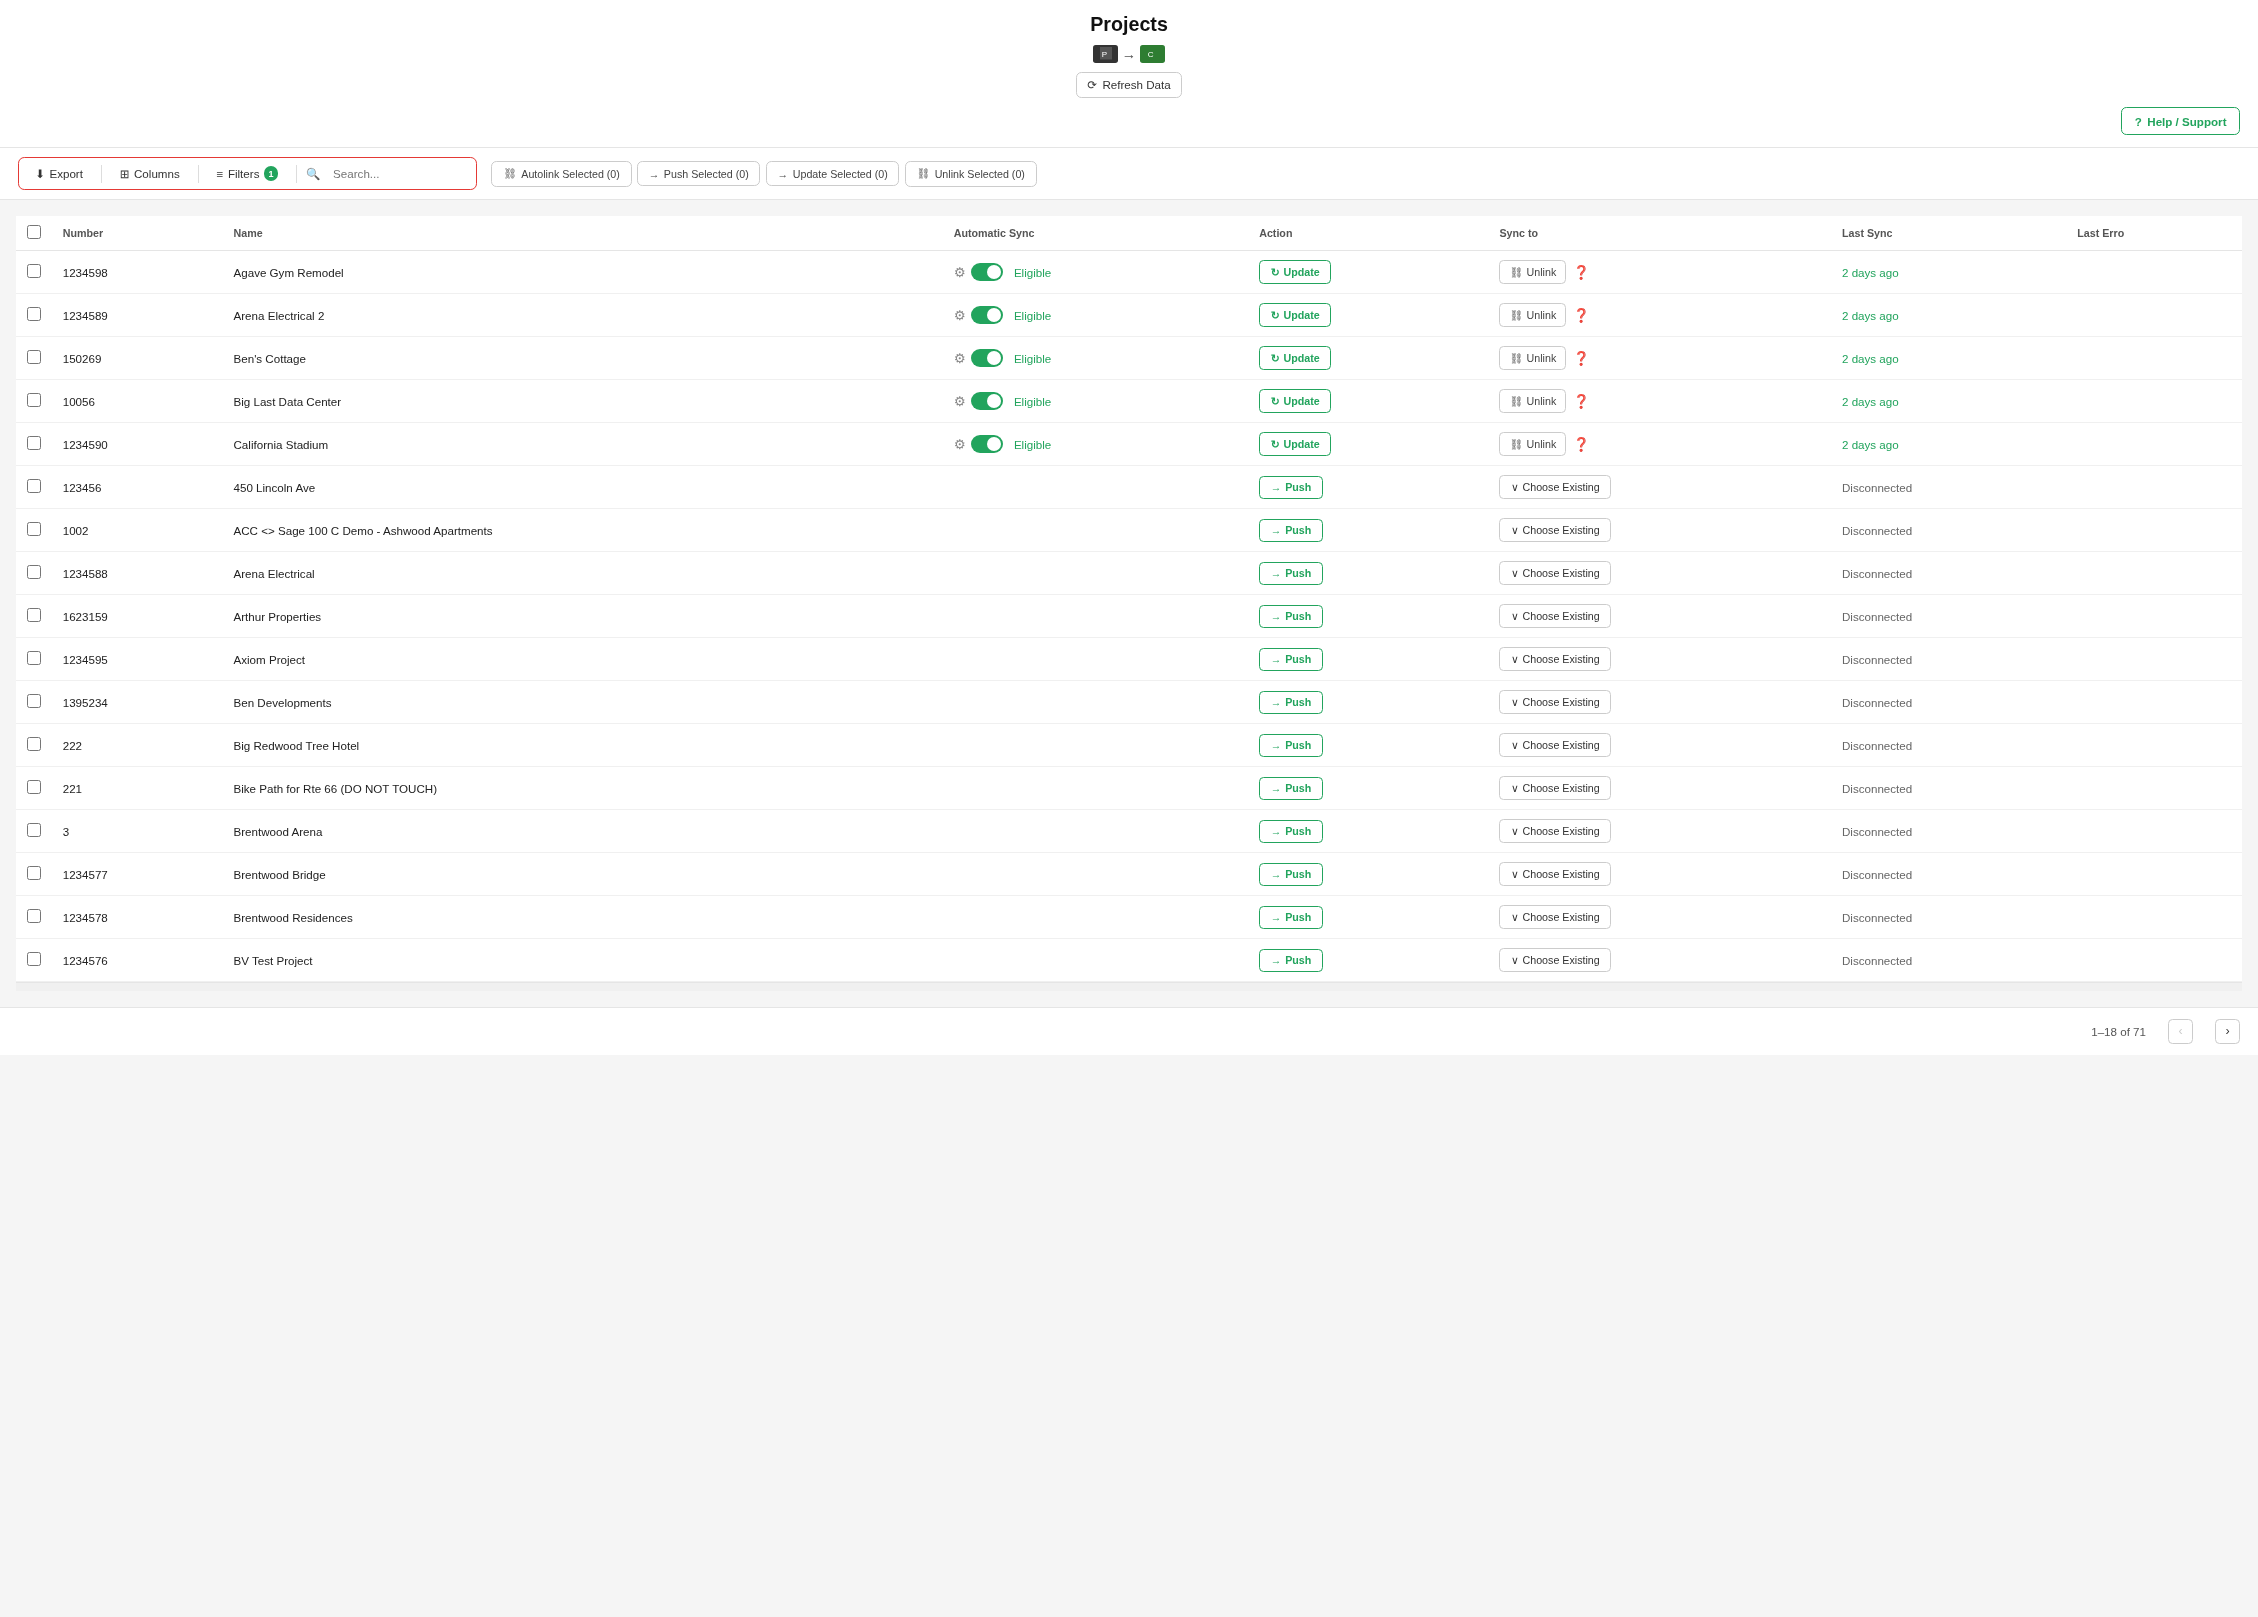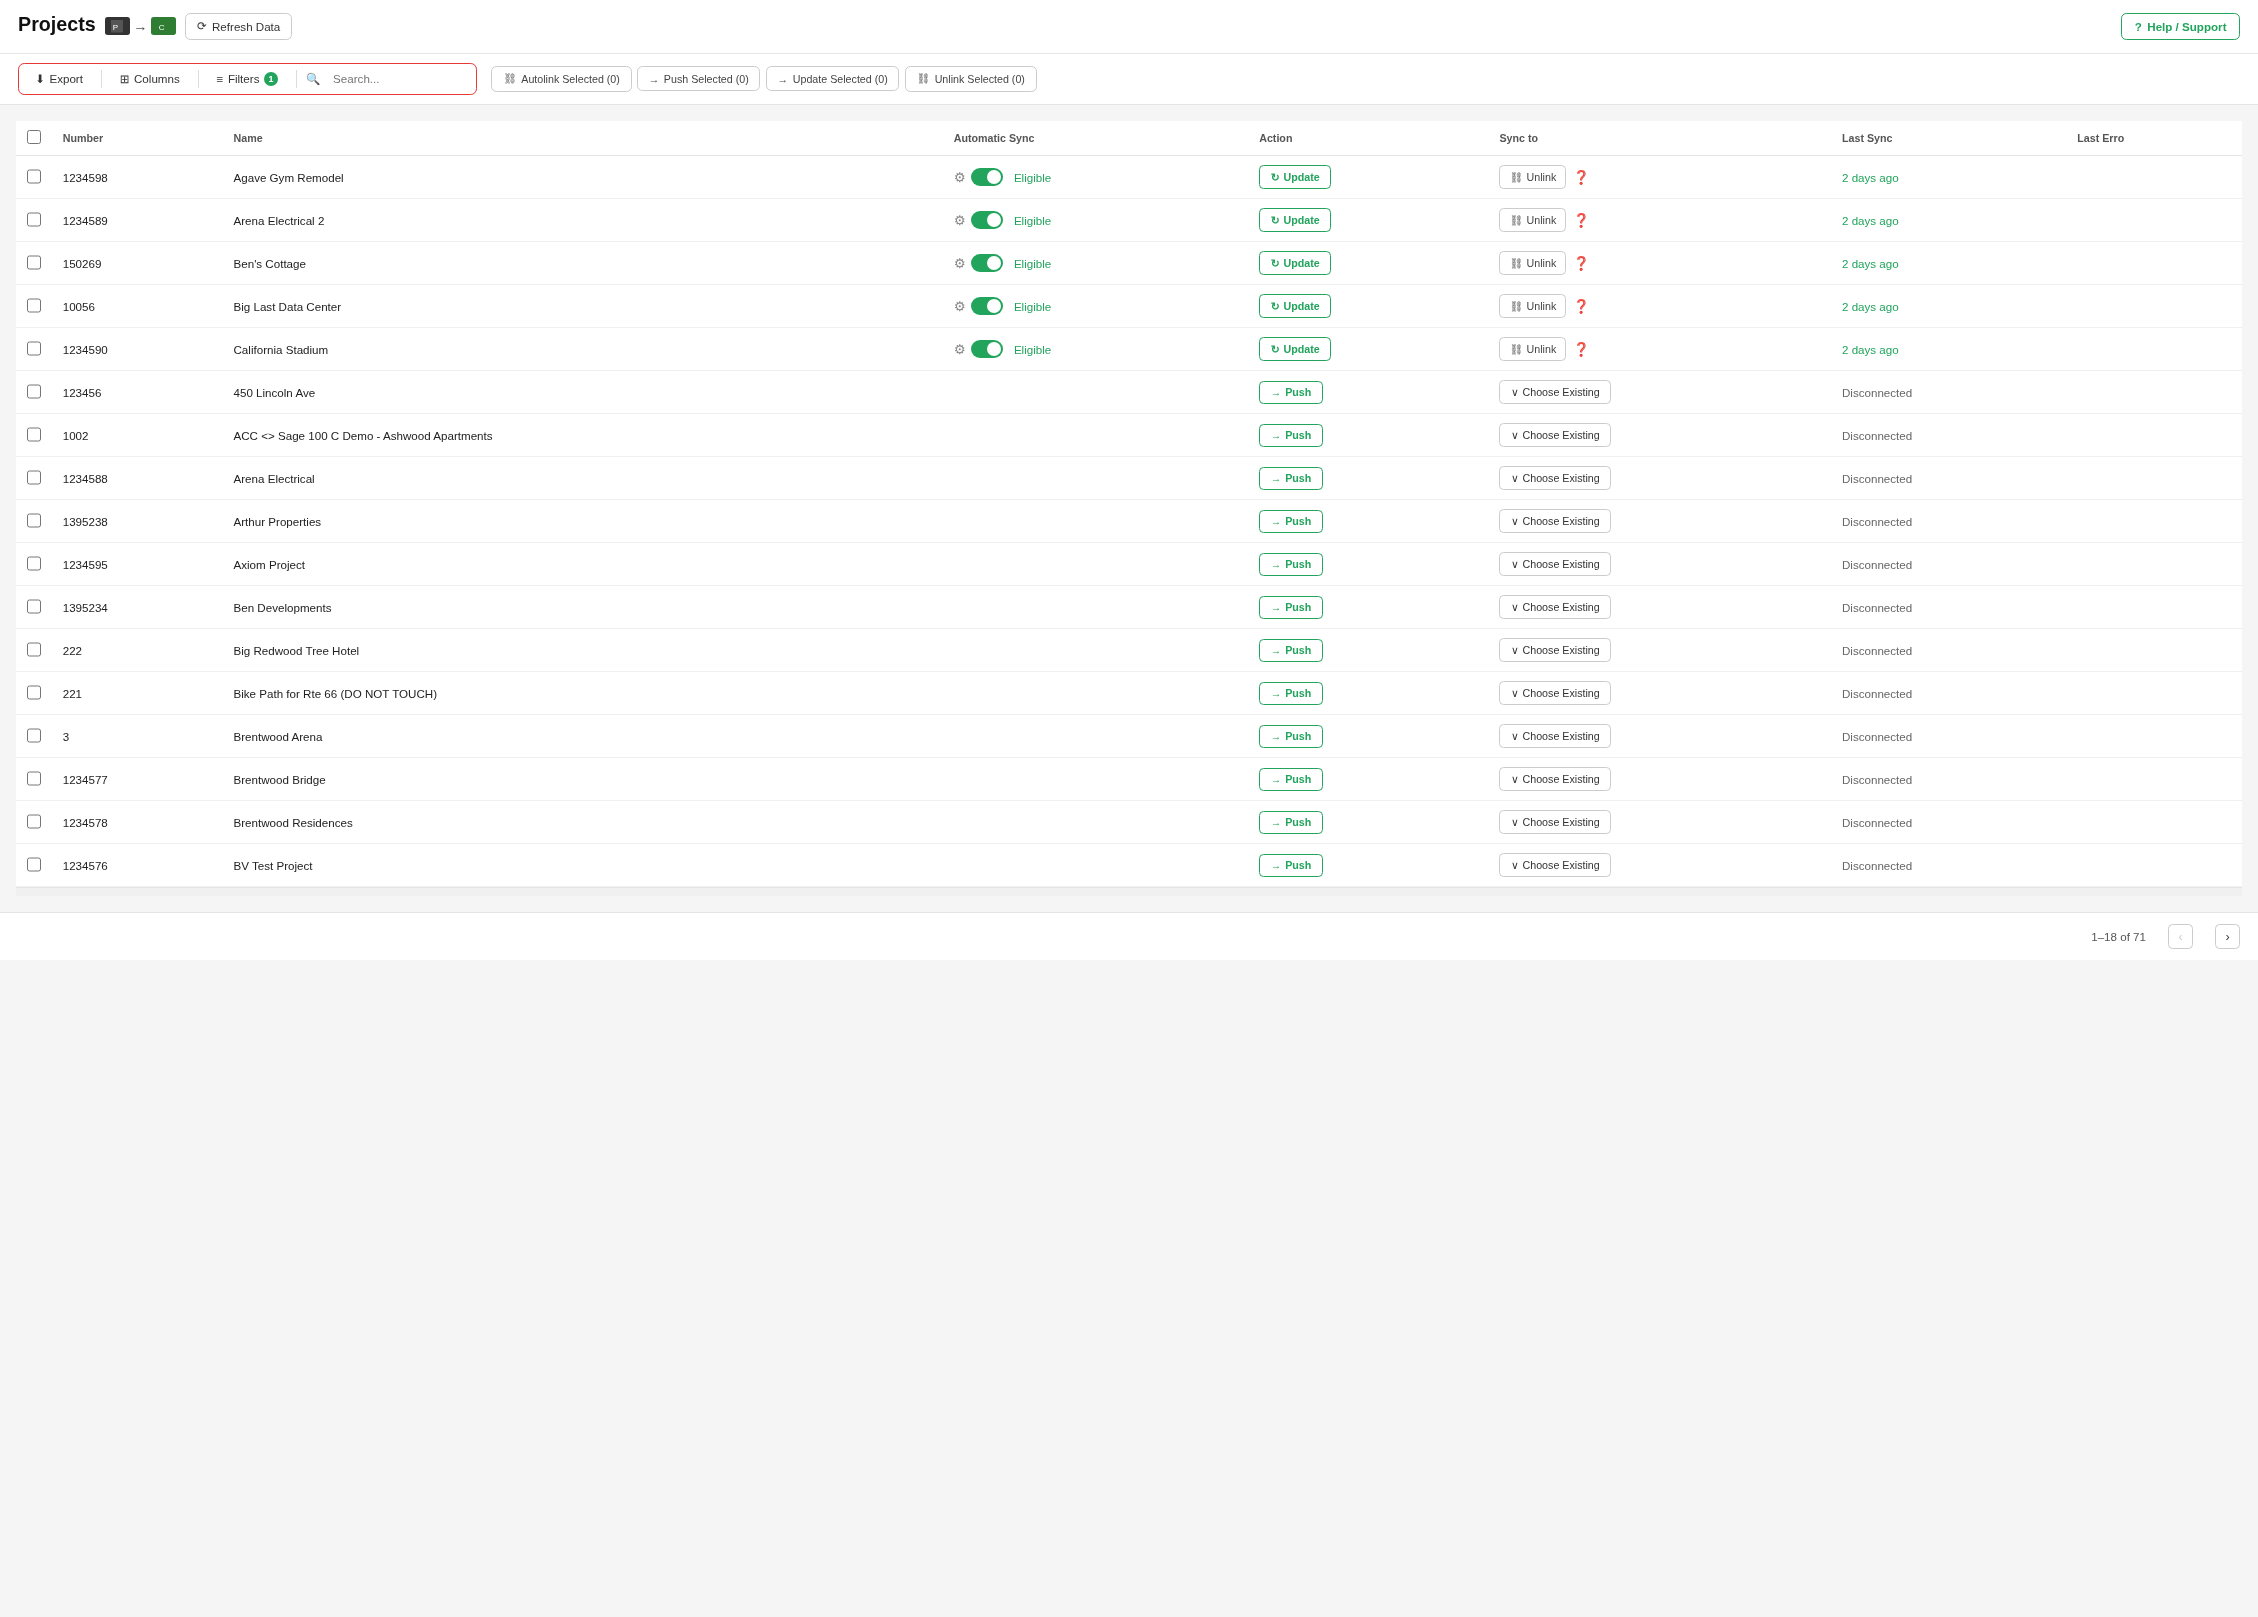--- a/index.html
+++ b/index.html
@@ -1,20 +1,20 @@
 <!DOCTYPE html>
 <html style="font-size:14.3px"><head>
   <meta charset="utf-8">
   <style>
     * { box-sizing: border-box; margin: 0; padding: 0; }
     body { font-family: -apple-system, BlinkMacSystemFont, 'Segoe UI', sans-serif; background: #fff; color: #222; font-size: 11.6px; }
 
     .page { width: 100%; min-height: 100vh; background: #f5f5f5; }
 
-    .header { display: flex; padding: 12.5px 18px; background: #fff; border-bottom: 0.9px solid #e5e5e5; gap: 9px; }
+    .header { display: flex; align-items: center; padding: 12.5px 18px; background: #fff; border-bottom: 0.9px solid #e5e5e5; gap: 9px; flex-direction: column; }
     .page-title { font-size: 19.7px; font-weight: 700; color: #111; }
     .header-icons { display: flex; align-items: center; gap: 3.6px; }
     .icon-box { width: 25px; height: 18px; background: #333; border-radius: 2.7px; display: flex; align-items: center; justify-content: center; }
     .icon-box svg { fill: #fff; }
     .arrow-icon { font-size: 14.3px; color: #555; }
     .refresh-btn { display: flex; align-items: center; gap: 5.4px; border: 0.9px solid #ccc; border-radius: 5.4px; padding: 5.4px 10.7px; background: #fff; cursor: pointer; font-size: 11.6px; color: #333; }
     .help-btn { margin-left: auto; display: flex; align-items: center; gap: 5.4px; border: 1.8px solid #22a45d; border-radius: 5.4px; padding: 6.3px 12.5px; background: #fff; cursor: pointer; font-size: 11.6px; color: #22a45d; font-weight: 600; }
 
     .toolbar { display: flex; align-items: center; padding: 9px 18px; background: #fff; border-bottom: 0.9px solid #e5e5e5; gap: 7.2px; }
     .toolbar-left { display: flex; align-items: center; gap: 5.4px; border: 1.8px solid #e53935; border-radius: 6.3px; padding: 3.6px 7.2px; }
@@ -316,21 +316,21 @@
               <button class="push-btn"><span>→</span> Push</button>
             </td>
             <td>
               <button class="choose-btn"><span>∨</span> Choose Existing</button>
             </td>
             <td><span class="disconnected">Disconnected</span></td>
             <td></td>
           </tr>
           <tr>
             <td><input type="checkbox" class="checkbox" style=""></td>
-            <td>1395238</td>
+            <td>1623159</td>
             <td>Arthur Properties</td>
             <td></td>
             <td>
               <button class="push-btn"><span>→</span> Push</button>
             </td>
             <td>
               <button class="choose-btn"><span>∨</span> Choose Existing</button>
             </td>
             <td><span class="disconnected">Disconnected</span></td>
             <td></td>

